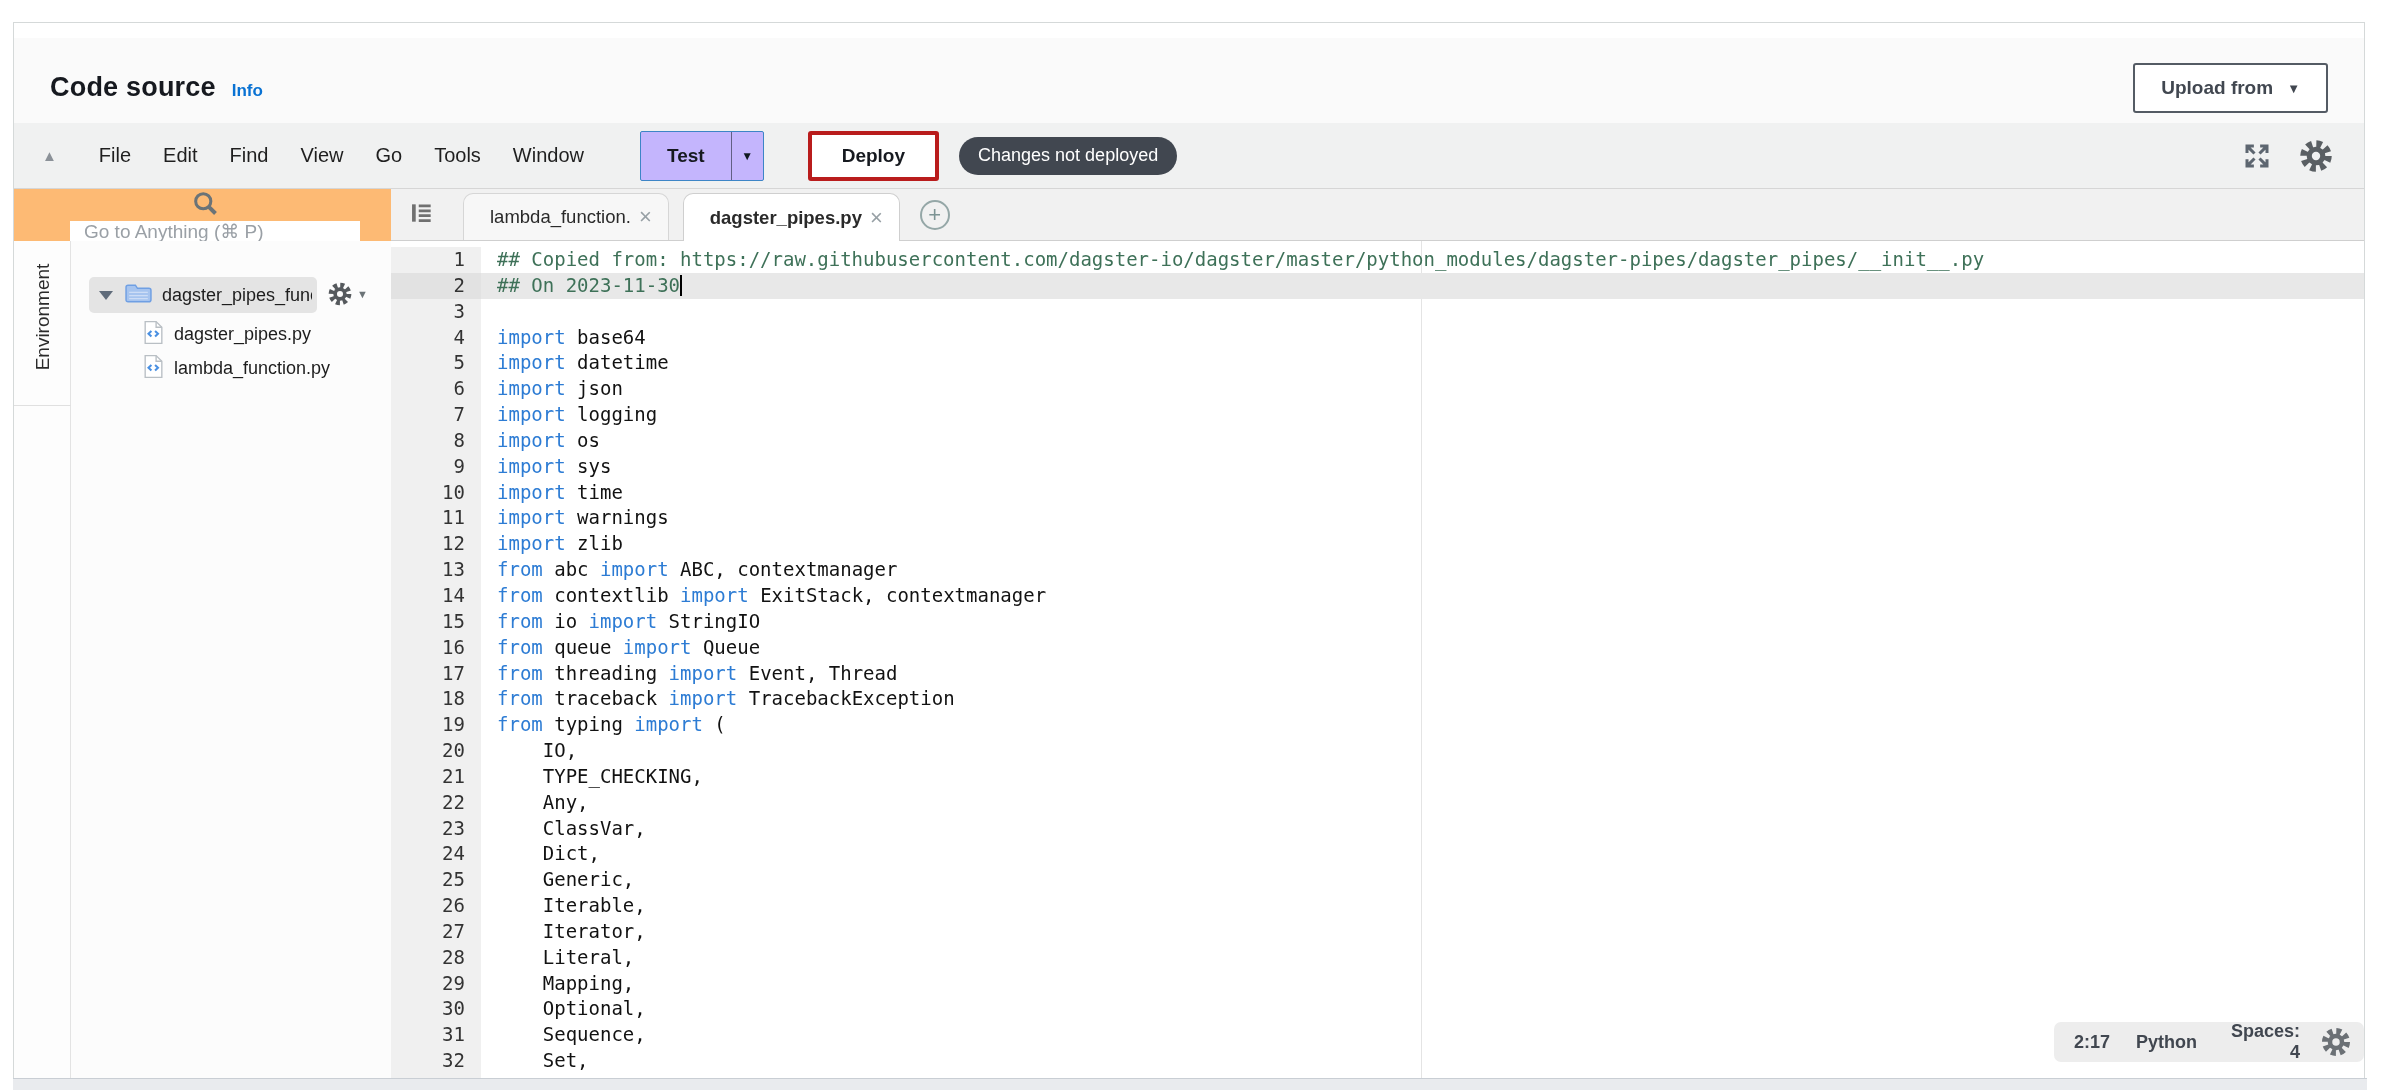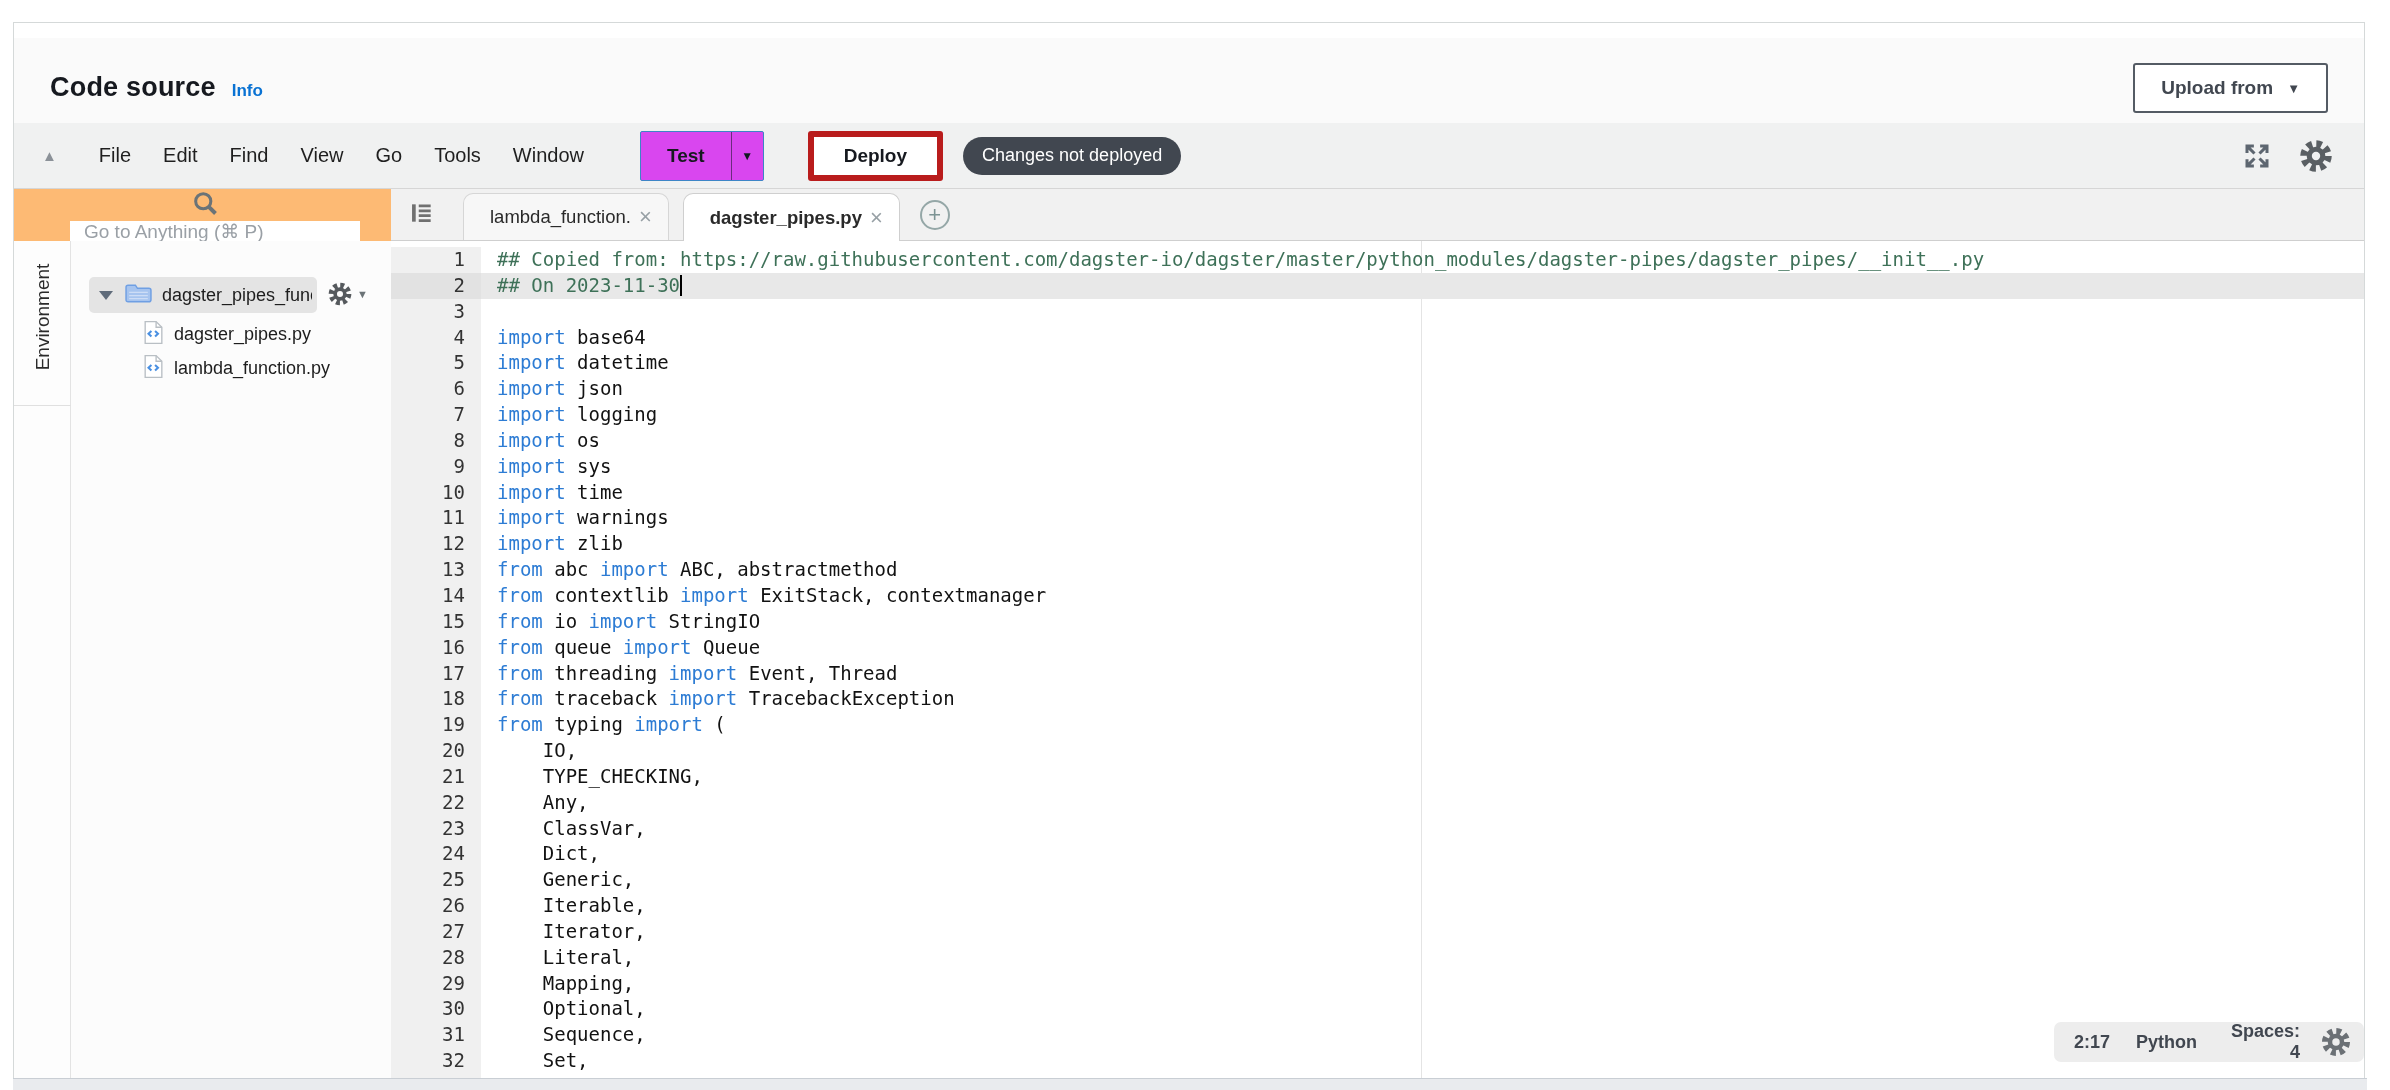--- a/index.html
+++ b/index.html
@@ -11,24 +11,24 @@
   .page-title { font-size:27px; font-weight:bold; color:#16191f; letter-spacing:.2px; }
   .info-link { font-size:17px; font-weight:bold; color:#0972d3; margin-left:16px; margin-top:6px; text-decoration:none; cursor:pointer; }
   .upload-btn { margin-left:auto; background:#fff; border:2px solid #545b64; border-radius:3px; height:50px; padding:0 26px; display:flex; align-items:center; gap:14px; font-size:19px; font-weight:bold; color:#414750; cursor:pointer; }
   .upload-btn .caret { font-size:13px; margin-top:2px; }
 
   
   .menubar { position:absolute; left:0; top:100px; width:100%; height:66px; background:#f0f1f1; border-bottom:1px solid #d6d6d6; display:flex; align-items:center; padding:0 30px 0 28px; }
   .collapse-tri { color:#8b9198; font-size:15px; margin-right:26px; cursor:pointer; }
   .menu-items { display:flex; align-items:center; }
   .menu-item { font-size:20px; color:#1f1f1f; padding:8px 16px; cursor:pointer; }
-  .test-split { margin-left:40px; display:flex; height:50px; background:#d946ef; border:1px solid #3d85c6; border-radius:2px; cursor:pointer; }
+  .test-split { margin-left:40px; display:flex; height:50px; background:#c4b5fd; border:1px solid #3d85c6; border-radius:2px; cursor:pointer; }
   .test-main { padding:0 26px; display:flex; align-items:center; font-size:19px; font-weight:bold; color:#16191f; }
   .test-caret { width:32px; display:flex; align-items:center; justify-content:center; border-left:1px solid rgba(16,24,32,.55); font-size:12px; color:#101820; }
-  .deploy-btn { margin-left:44px; height:50px; padding:0 30px; background:#fff; border:6px solid #b91c1c; border-radius:3px; font-size:19px; font-weight:bold; color:#16191f; cursor:pointer; }
+  .deploy-btn { margin-left:44px; height:50px; padding:0 30px; background:#fff; border:4px solid #b91c1c; border-radius:3px; font-size:19px; font-weight:bold; color:#16191f; cursor:pointer; }
   .badge { margin-left:20px; background:#414750; color:#fff; font-size:18px; height:38px; display:flex; align-items:center; padding:0 19px; border-radius:19px; }
   .menubar-right { margin-left:auto; display:flex; align-items:center; gap:26px; }
   .icon-btn { cursor:pointer; display:flex; align-items:center; }
 
   
   .row3 { position:absolute; left:0; top:166px; width:100%; height:52px; }
   .search-area { position:absolute; left:0; top:0; width:377px; height:52px; background:#fdba74; display:flex; align-items:center; padding-left:5px;flex-direction:column; }
   .search-input { margin-left:20px; width:290px; height:38px; border:none; background:#fff; font-size:19px; color:#333; padding:0 14px; outline:none; font-family:"Liberation Sans", sans-serif; }
   .search-input::placeholder { color:#9aa0a6; }
   .tabbar { position:absolute; left:377px; top:0; right:0; height:52px; background:#f1f1f1; border-bottom:1px solid #cfcfcf; display:flex; align-items:flex-end; padding-left:18px; }
@@ -247,21 +247,21 @@
           <div class="code-row">
             <span class="gutter-cell">11</span>
             <span class="code-content"><span class="tok-kw">import</span><span class="tok-txt"> warnings</span></span>
           </div>
           <div class="code-row">
             <span class="gutter-cell">12</span>
             <span class="code-content"><span class="tok-kw">import</span><span class="tok-txt"> zlib</span></span>
           </div>
           <div class="code-row">
             <span class="gutter-cell">13</span>
-            <span class="code-content"><span class="tok-kw">from</span><span class="tok-txt"> abc </span><span class="tok-kw">import</span><span class="tok-txt"> ABC, abstractmethod</span></span>
+            <span class="code-content"><span class="tok-kw">from</span><span class="tok-txt"> abc </span><span class="tok-kw">import</span><span class="tok-txt"> ABC, contextmanager</span></span>
           </div>
           <div class="code-row">
             <span class="gutter-cell">14</span>
             <span class="code-content"><span class="tok-kw">from</span><span class="tok-txt"> contextlib </span><span class="tok-kw">import</span><span class="tok-txt"> ExitStack, contextmanager</span></span>
           </div>
           <div class="code-row">
             <span class="gutter-cell">15</span>
             <span class="code-content"><span class="tok-kw">from</span><span class="tok-txt"> io </span><span class="tok-kw">import</span><span class="tok-txt"> StringIO</span></span>
           </div>
           <div class="code-row">

